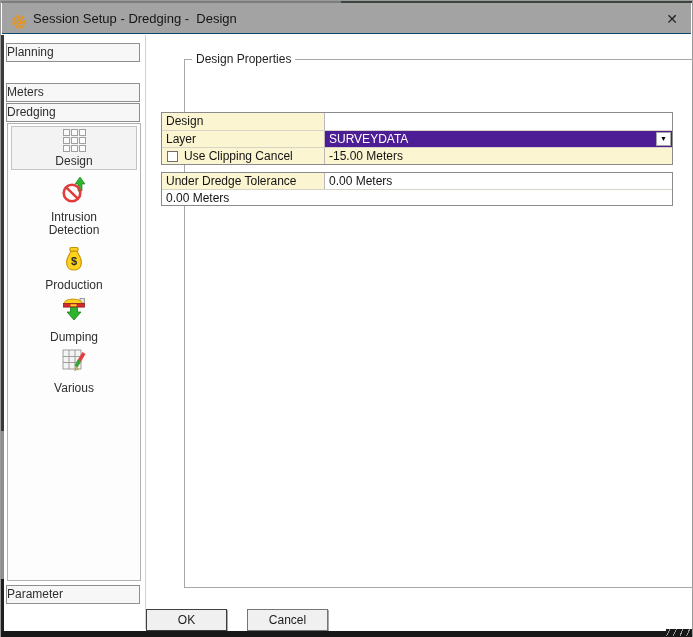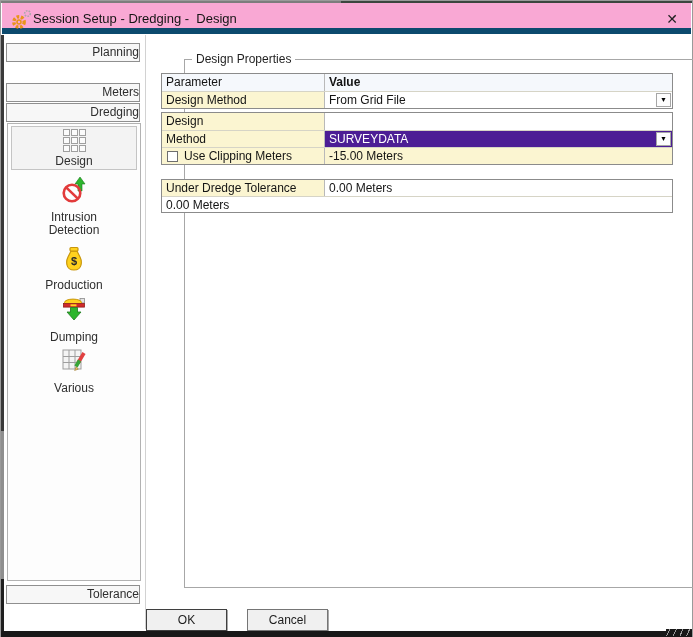--- a/index.html
+++ b/index.html
@@ -12,31 +12,31 @@
   .edge-top-a { position:absolute; left:0; top:0; width:340px; height:2px; background:#7d7d7d; }
   .edge-top-b { position:absolute; left:340px; top:0; right:0; height:2px; background:#3c463f; }
   .edge-left-a { position:absolute; left:0; top:34px; width:3px; height:396px; background:#3a3a3a; }
   .edge-left-b { position:absolute; left:0; top:430px; width:3px; height:148px; background:#8f8f8f; }
   .edge-left-c { position:absolute; left:0; top:578px; width:3px; height:59px; background:#1f1f1f; }
   .edge-bottom { position:absolute; left:0; right:0; top:630px; height:7px; background:#181818; }
   .resize-grip { position:absolute; right:0; bottom:0; width:26px; height:7px;
                  background:repeating-linear-gradient(115deg,#181818 0 3px,#9a9a9a 3px 4px,#181818 4px 6px); }
 
   
-  .titlebar { position:absolute; left:1px; right:1px; top:2px; height:31px; background:#f9a8d4; border-bottom:6px solid #0c4a6e; }
+  .titlebar { position:absolute; left:1px; right:1px; top:2px; height:31px; background:#a3a3a3; border-bottom:1px solid #0c4a6e; }
   .gear-wrap { position:absolute; left:8px; top:6px; width:22px; height:20px; }
   .title-text { position:absolute; left:31px; top:8px; font-size:13px; color:#151515; white-space:pre; }
   .close-btn { position:absolute; right:8px; top:5px; width:22px; height:22px; text-align:center; line-height:22px;
                font-size:14px; color:#222; cursor:pointer; }
 
   
   .sidebar { position:absolute; left:3px; top:34px; width:141px; bottom:7px; background:#ffffff; }
   .sidebar-divider { position:absolute; left:144px; top:34px; width:1px; bottom:7px; background:#d2d2d2; }
   .side-btn { position:absolute; left:2px; width:134px; height:19px; background:#f7f7f7; border:1px solid #8f8f8f;
-              font-size:12px; color:#2e2e2e; text-align:right; line-height:17px; cursor:pointer; }
+              font-size:12px; color:#2e2e2e; text-align:left; line-height:17px; cursor:pointer; }
   .dredge-panel { position:absolute; left:3px; top:88px; width:134px; height:458px; background:#fdfdfd; border:1px solid #b2b2b2; }
   .design-sel { position:absolute; left:3px; top:2px; right:3px; height:44px; background:#f3f3f3; border:1px solid #c4c4c4;
                 display:flex; flex-direction:column; align-items:center; justify-content:center; cursor:pointer; }
   .grid-icon { display:grid; grid-template-columns:repeat(3,7px); grid-template-rows:repeat(3,7px); gap:1px; }
   .grid-icon span { background:#fbfbfb; border:1px solid #9f9f9f; }
   .panel-item { position:absolute; left:0; right:0; display:flex; flex-direction:column; align-items:center; cursor:pointer; }
   .panel-item .lbl, .design-sel .lbl { font-size:12px; color:#2f2f2f; text-align:center; line-height:13px; margin-top:3px; width:92px; }
 
   
   .groupbox { position:absolute; left:151px; top:58px; width:531px; height:529px; border:1px solid #a7a7a7;margin-left:32px; }
@@ -150,64 +150,51 @@
             <line x1="2" y1="15.5" x2="20" y2="15.5" stroke="#9e9e9e" stroke-width="1"></line>
             <line x1="23" y1="6" x2="17" y2="16" stroke="#e04040" stroke-width="3.6"></line>
             <line x1="18.5" y1="13.5" x2="15" y2="19.5" stroke="#37a537" stroke-width="3.6"></line>
             <polygon points="15.2,19.8 13.6,23.5 17.3,22.2" fill="#f0c060" stroke="#8a6a20" stroke-width="0.5"></polygon>
           </svg>
         </span>
         <span class="lbl">Various</span>
       </div>
     </div>
 
-    <div class="side-btn" style="top:550px">Tolerance</div>
+    <div class="side-btn" style="top:550px">Parameter</div>
   </div>
   <div class="sidebar-divider"></div>
 
   <div class="groupbox">
     <span class="groupbox-legend">Design Properties</span>
   </div>
 
-  <div class="tgroup" style="top:72px">
-    <div class="trow hdr">
-      <div class="cell pcell">Parameter</div>
-      <div class="cell vcell">Value</div>
-    </div>
-    <div class="trow">
-      <div class="cell pcell yellow">Design Method</div>
-      <div class="cell vcell">
-        <span>From Grid File</span>
-        <span class="combo-btn">▼</span>
-      </div>
-    </div>
-  </div>
 
   <div class="tgroup" style="top:111px">
     <div class="trow">
       <div class="cell pcell yellow">Design</div>
     </div>
     <div class="trow">
-      <div class="cell pcell yellow">Method</div>
+      <div class="cell pcell yellow">Layer</div>
       <div class="cell vcell sel-blue">
         <span>SURVEYDATA</span>
         <span class="combo-btn">▼</span>
       </div>
     </div>
     <div class="trow">
       <div class="cell pcell yellow">
-        <span class="checkbox"></span><span>Use Clipping Meters</span>
+        <span class="checkbox"></span><span>Use Clipping Cancel</span>
       </div>
       <div class="cell vcell yellow">
         <span>-15.00 Meters</span>
       </div>
     </div>
   </div>
 
-  <div class="tgroup small" style="top:178px">
+  <div class="tgroup small" style="top:171px">
     <div class="trow">
       <div class="cell pcell yellow">Under Dredge Tolerance</div>
       <div class="cell vcell">
         <span>0.00 Meters</span>
       </div>
     </div>
     <div class="trow">
       <div class="cell vcell">
         <span>0.00 Meters</span>
       </div>

